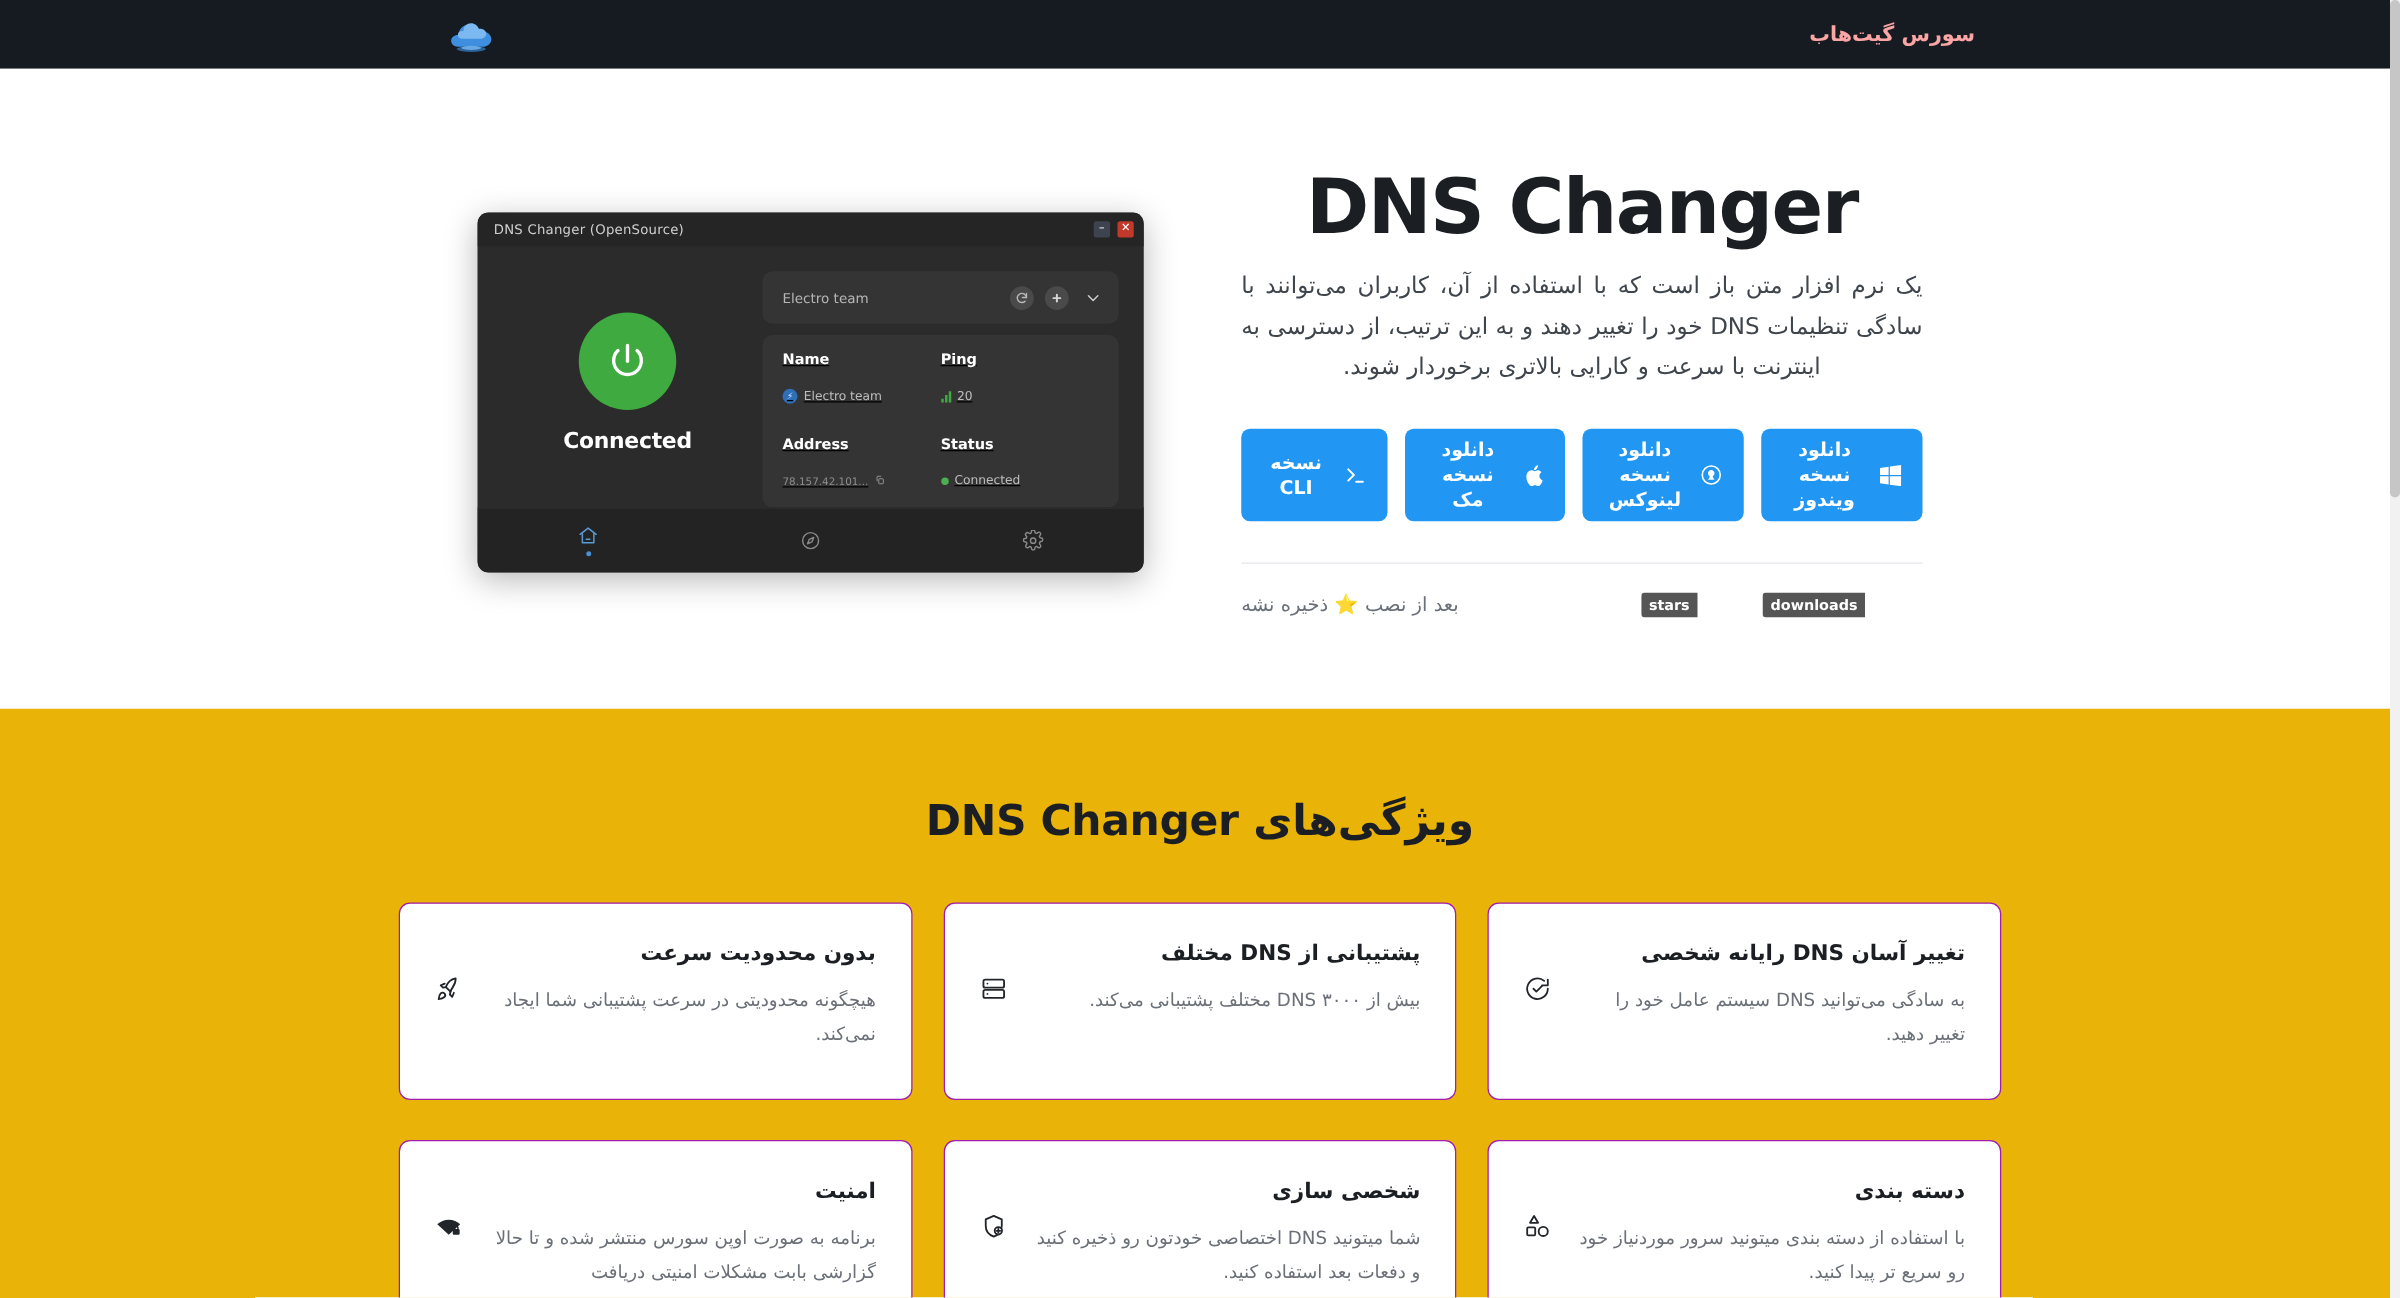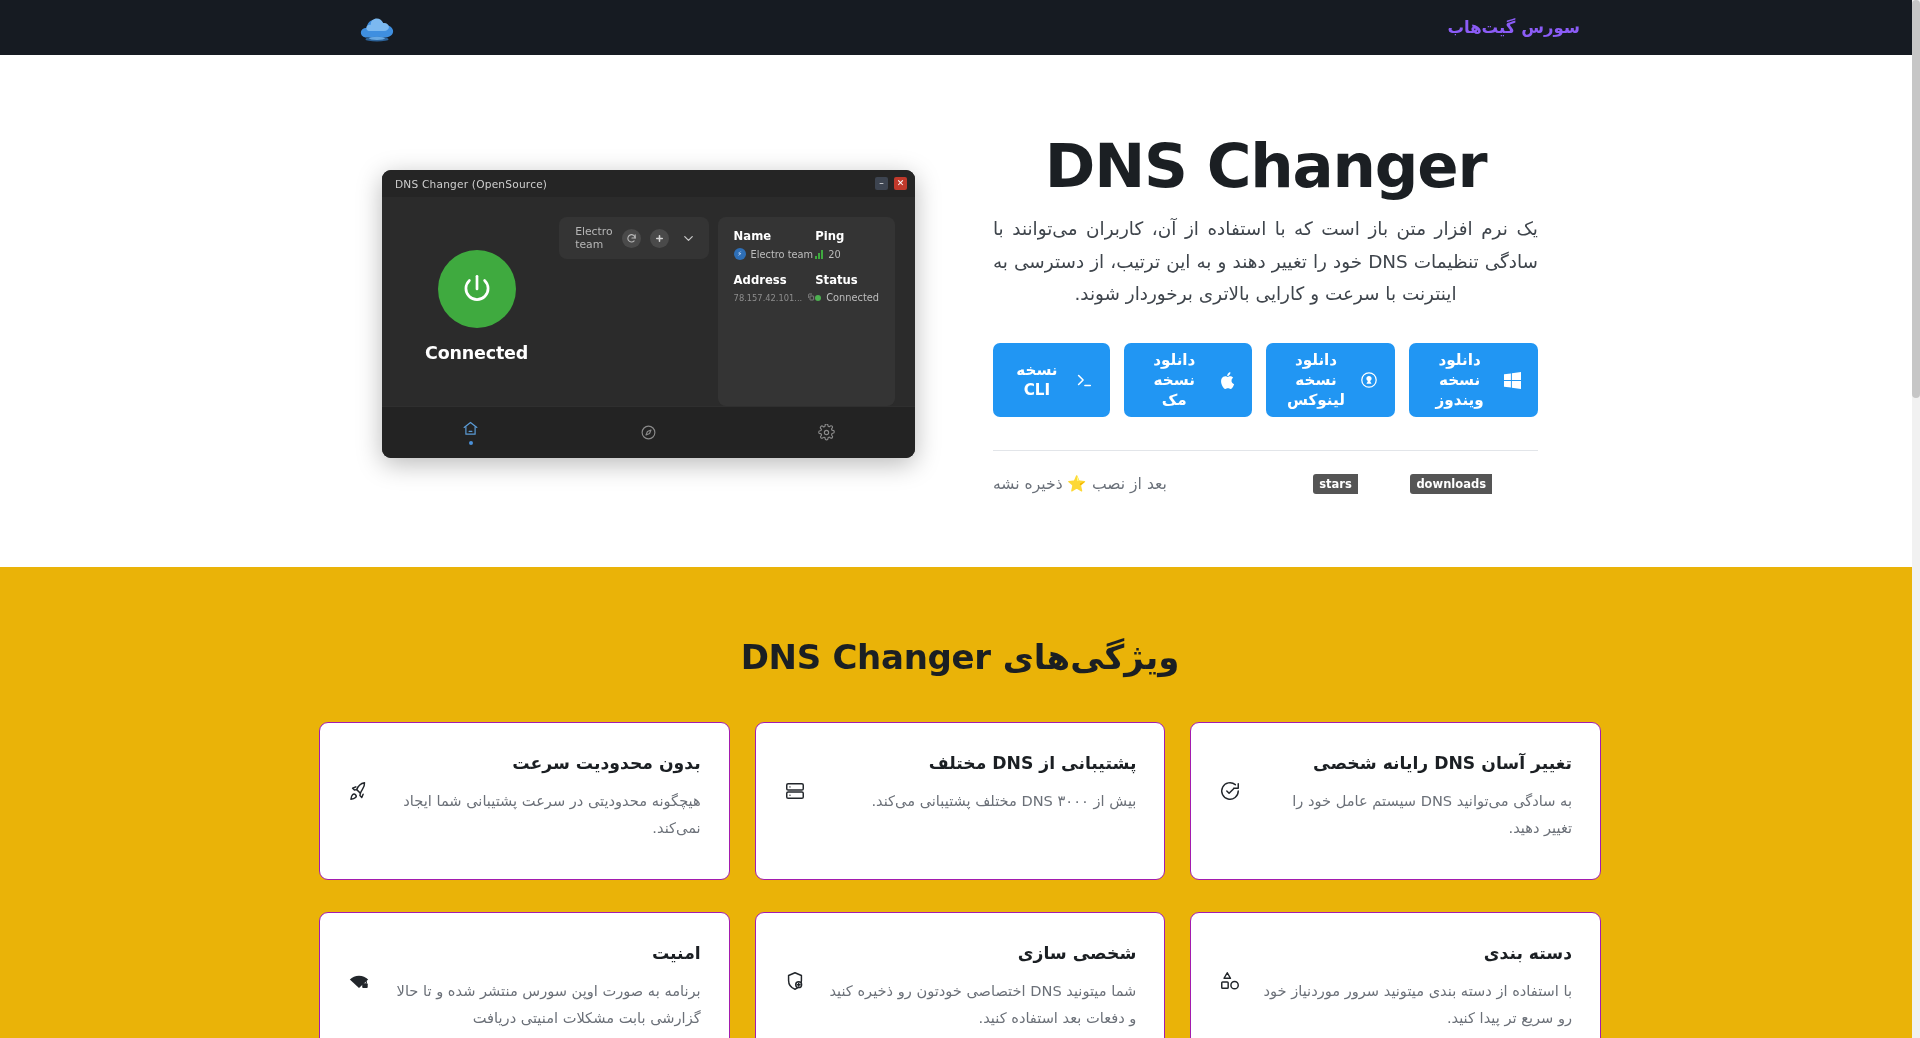--- a/index.html
+++ b/index.html
@@ -17,21 +17,21 @@
     height: 55px;
     background: #161b22;
     display: flex;
     align-items: center;
     justify-content: space-between;
     padding: 0 340px 0 355px;
     direction: rtl;
   }
   .nav-left { display: flex; align-items: center; gap: 26px; }
   .nav-link {
-    color: #8b5cf6;
+    color: #fca5a5;
     font-size: 16.5px;
     font-weight: 700;
     text-decoration: none;
     letter-spacing: .1px;
     white-space: nowrap;
     text-align: right;
   }
   .brand-logo { width: 44px; height: 34px; display: block; }
 
   
@@ -183,21 +183,21 @@
   .power-btn {
     width: 78px; height: 78px;
     border-radius: 50%;
     background: #3faa3f;
     display: flex; align-items: center; justify-content: center;
     cursor: pointer;
     margin-bottom: 15px;
   }
   .conn-label { color: #ffffff; font-size: 17.5px; font-weight: 700; letter-spacing: -.2px; }
 
-  .app-right { flex: 1; display: flex; flex-direction: row; gap: 9px; padding-top: 4px; }
+  .app-right { flex: 1; display: flex; flex-direction: column; gap: 9px; padding-top: 4px; }
   .team-select {
     background: #343434;
     border-radius: 8px;
     height: 42px;
     display: flex;
     align-items: center;
     padding: 0 13px 0 16px;
     gap: 9px;
     cursor: pointer;
   }
@@ -210,21 +210,21 @@
     cursor: pointer; flex: none;
   }
   .chev { cursor: pointer; display: flex; align-items: center; padding-left: 3px; }
 
   .dns-card {
     background: #343434;
     border-radius: 8px;
     flex: 1;
     padding: 12px 16px 10px 16px;
   }
-  .dns-grid { display: grid; grid-template-columns: 1fr 1fr; row-gap: 3px; }
+  .dns-grid { display: grid; grid-template-columns: 1fr 1fr; row-gap: 15px; text-decoration: underline; }
   .dns-h { color: #ffffff; font-size: 11.6px; font-weight: 700; margin-bottom: 2px; }
   .dns-v { color: #bdbdbd; font-size: 9.8px; display: flex; align-items: center; gap: 5px; }
   .dns-v.small { font-size: 8.3px; color: #8d8d8d; }
   .dot-green { width: 6px; height: 6px; border-radius: 50%; background: #4caf50; flex: none; }
   .team-badge {
     width: 12px; height: 12px; border-radius: 50%;
     background: #2e6fb7; color: #cfe2ff;
     font-size: 7px; display: flex; align-items: center; justify-content: center;
     flex: none;
   }

